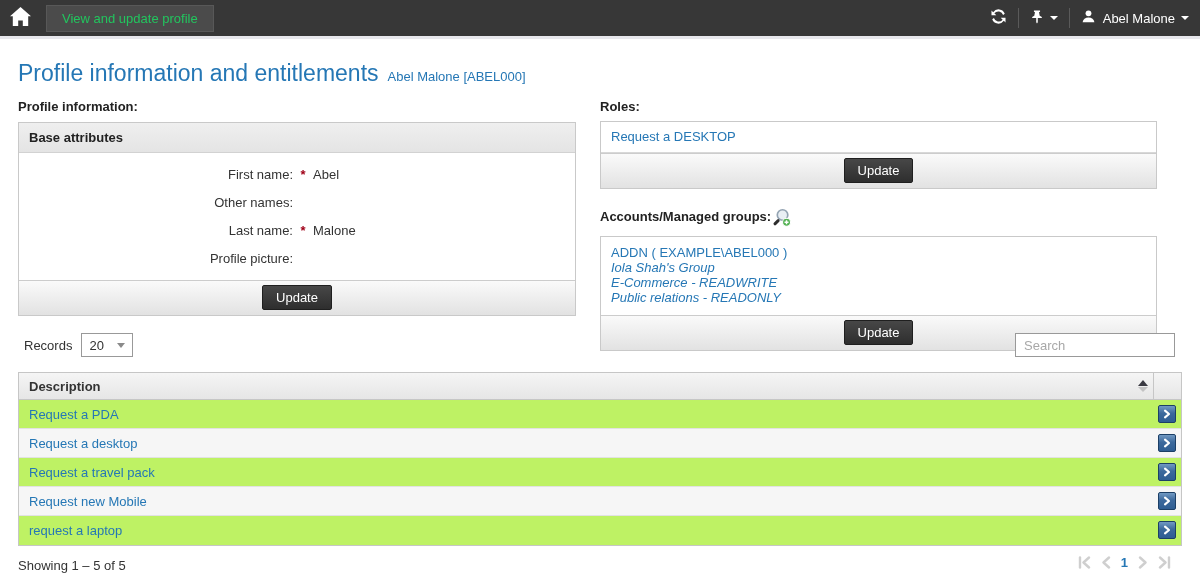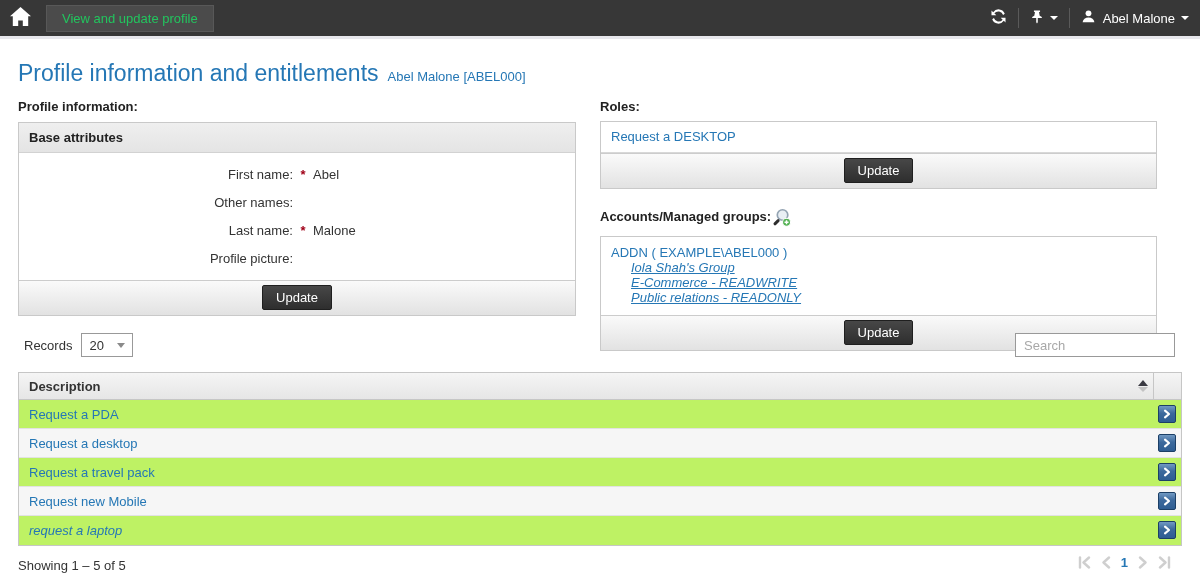--- a/index.html
+++ b/index.html
@@ -49,21 +49,21 @@
   .f-req.empty { visibility:hidden; }
   .f-value { color:#333; }
 
   
   .right-col { position:absolute; left:600px; top:99px; width:557px; }
   .right-col .section-label { margin-bottom:7px; }
   .roles-row { padding:7px 10px 8px; border-bottom:1px solid #d8d8d8; }
   .link { color:#2577b5; cursor:pointer; }
   .acct-head { display:flex; justify-content:flex-start; align-items:flex-end; margin-top:18px; margin-bottom:5px; }
   .acct-body { padding:8px 10px 10px; line-height:15px; }
-  .group-link { display:block; margin-left:20px; font-style:italic; color:#2577b5; cursor:pointer;text-decoration:underline; }
+  .group-link { display:block; font-style:italic; color:#2577b5; cursor:pointer; }
 
   
   .records-bar { position:absolute; left:24px; top:333px; display:flex; align-items:center; }
   .select-box { width:52px; height:24px; border:1px solid #999; background:#fff; margin-left:9px;
                 display:flex; align-items:center; justify-content:space-between; padding:0 7px; cursor:pointer; }
   .select-caret { width:0; height:0; border-left:4px solid transparent; border-right:4px solid transparent;
                   border-top:5px solid #8a8a8a; }
   .search-input { position:absolute; left:1015px; top:333px; width:160px; height:24px;
                   border:1px solid #999; padding:0 8px; font-size:13px; color:#333;
                   font-family:"Liberation Sans", sans-serif; }
@@ -75,21 +75,21 @@
             display:flex; align-items:center; padding-left:10px; font-weight:bold; position:relative; cursor:pointer; }
   .sort-box { position:absolute; right:33px; top:7px; }
   .sort-up { width:0; height:0; border-left:5px solid transparent; border-right:5px solid transparent;
              border-bottom:6px solid #3a3a42; }
   .sort-down { width:0; height:0; border-left:5px solid transparent; border-right:5px solid transparent;
                border-top:5px solid #c2c2c2; margin-top:1px; }
   .head-sep { position:absolute; right:27px; top:0; bottom:0; width:1px; background:#c6c6c6; }
   .t-row { height:29px; display:flex; align-items:center; padding-left:10px; position:relative;
            border-bottom:1px solid #e2e2e2; background:#bef264; }
   .t-row.alt { background:#f6f6f6; }
-  .t-row:last-child { border-bottom:none;font-style:italic; }
+  .t-row:last-child { border-bottom:none; }
   .row-btn { position:absolute; right:5px; top:5px; width:18px; height:18px; border:1px solid #1c3f66;
              border-radius:2px; background:linear-gradient(#7199c2 0%,#3c699c 45%,#2e5d92 100%);
              display:flex; align-items:center; justify-content:center; cursor:pointer; }
 
   
   .showing { position:absolute; left:18px; top:558px; color:#333; }
   .pagination { position:absolute; right:24px; top:555px; display:flex; align-items:center; }
   .pg-btn { padding:0 4px; display:flex; align-items:center; cursor:pointer; }
   .pg-num { color:#2577b5; font-weight:bold; padding:0 6px; cursor:pointer; }
 </style>

